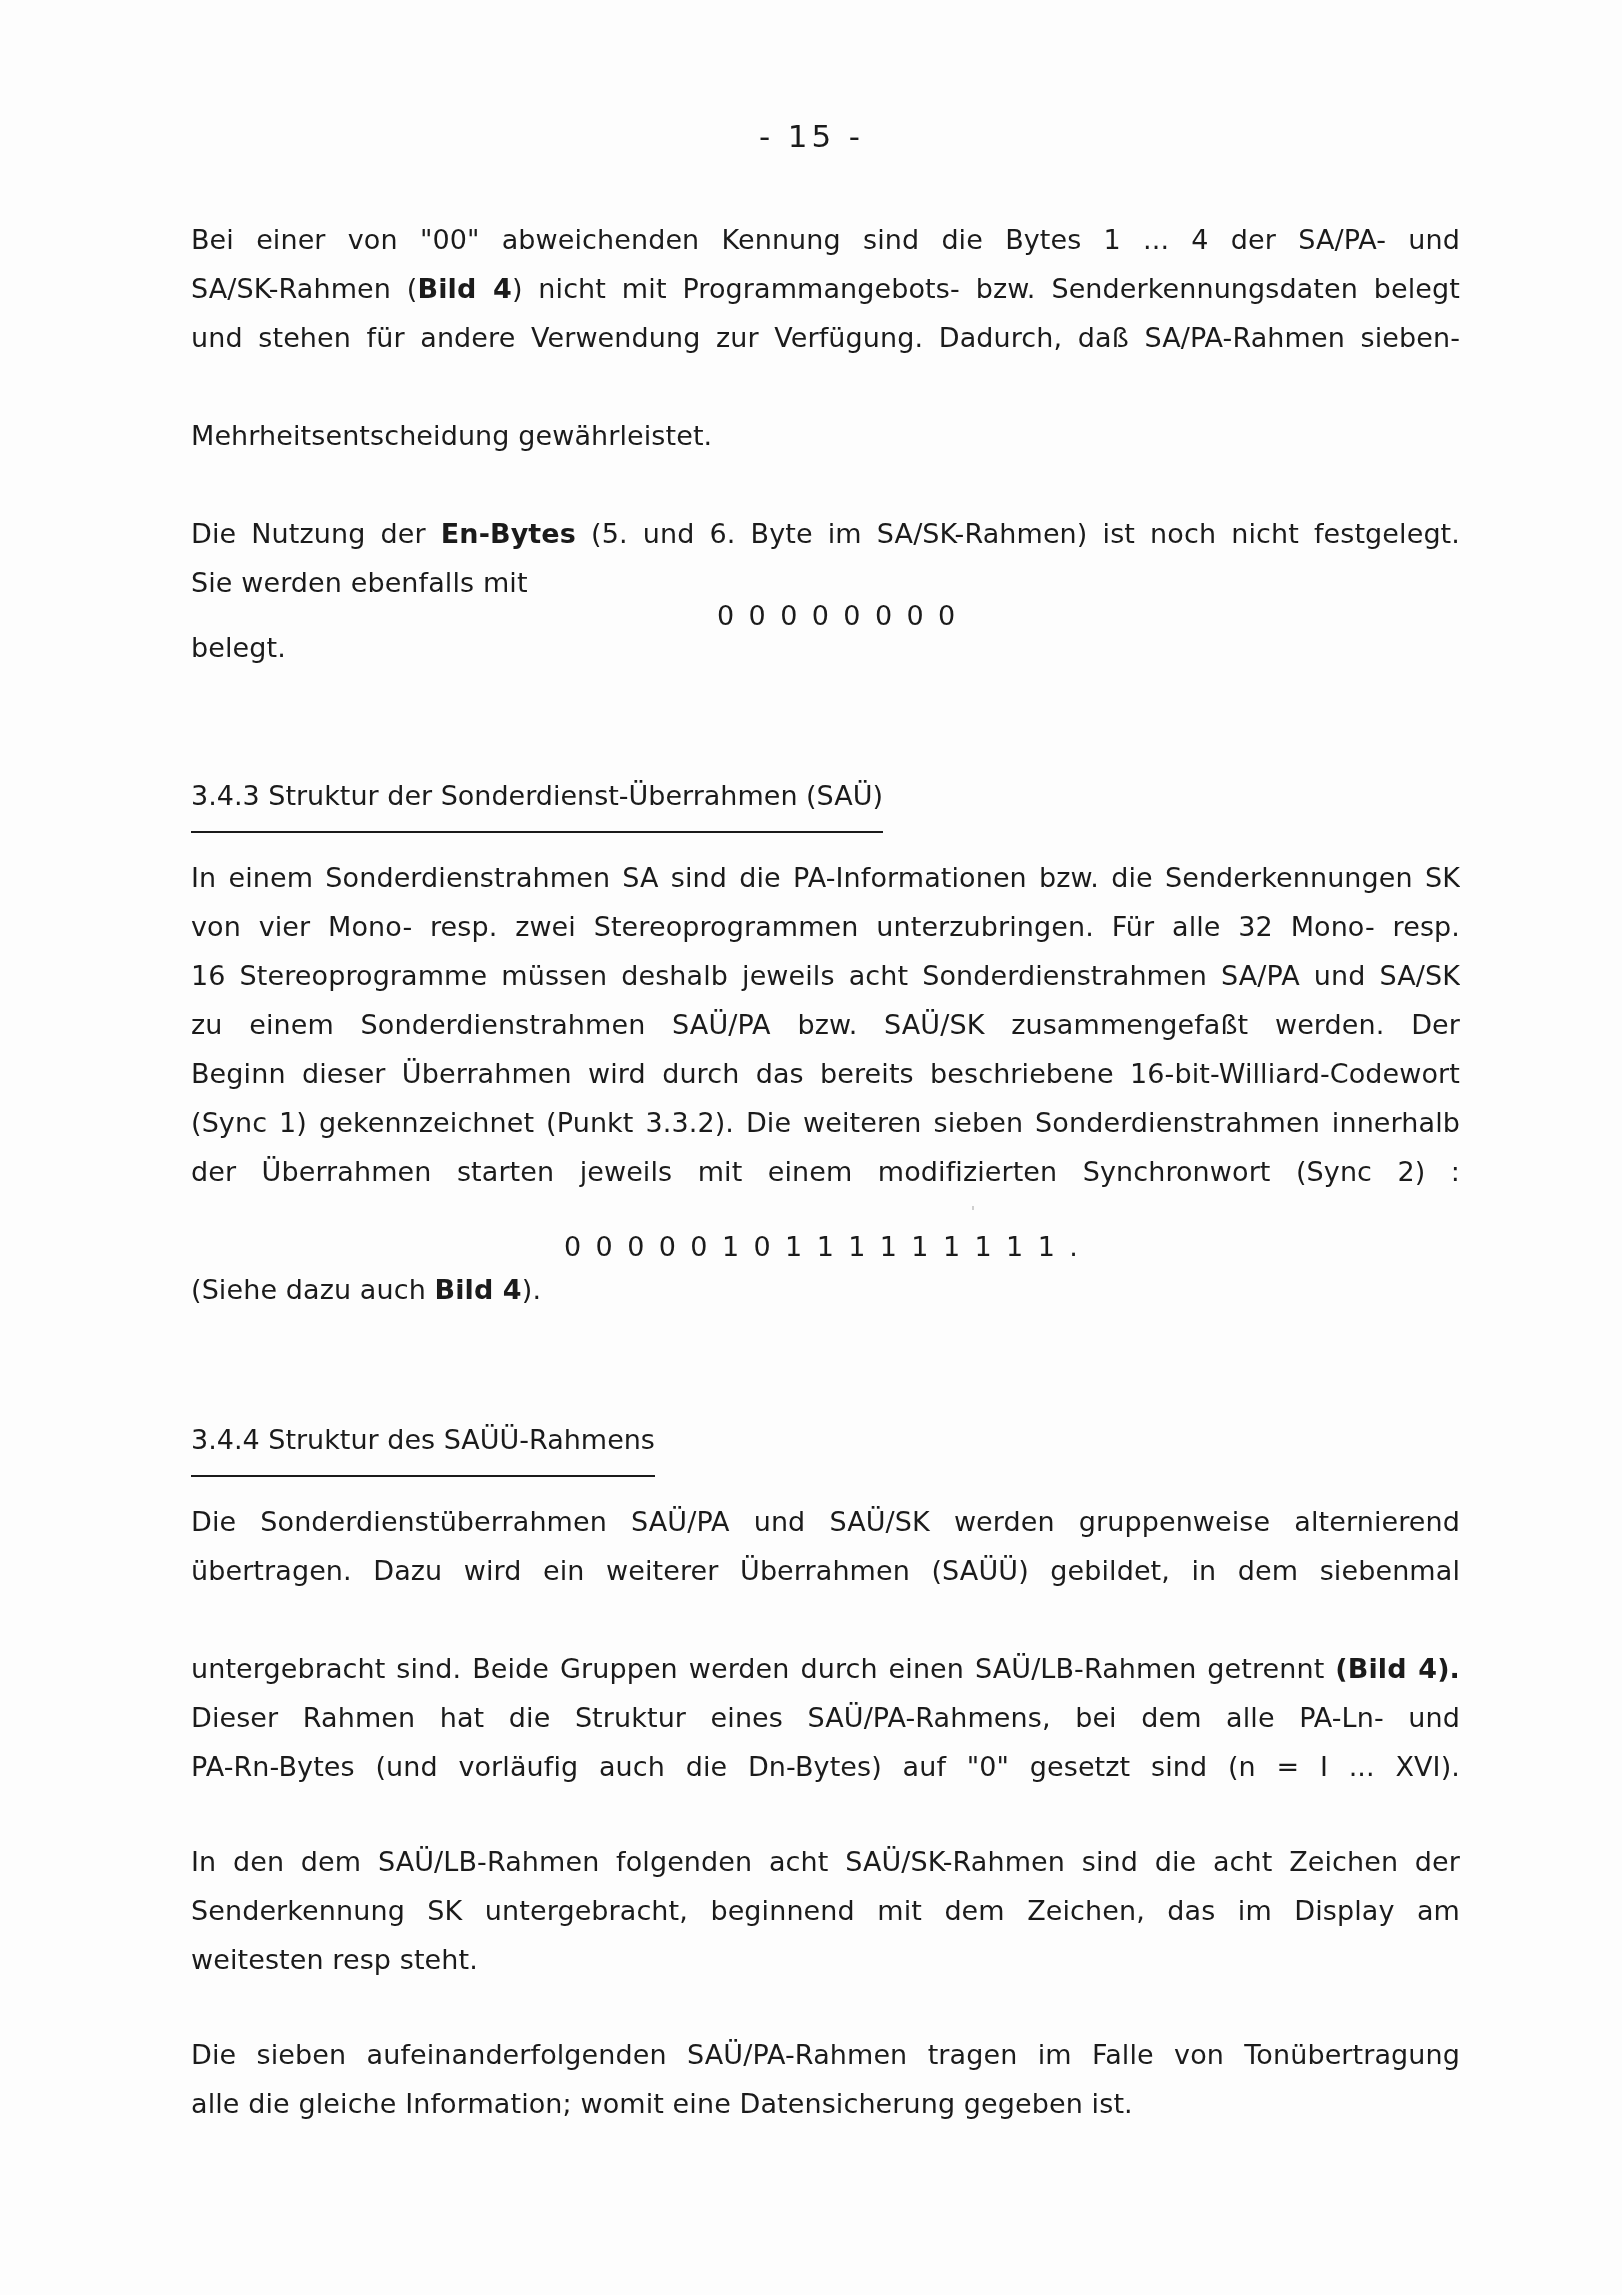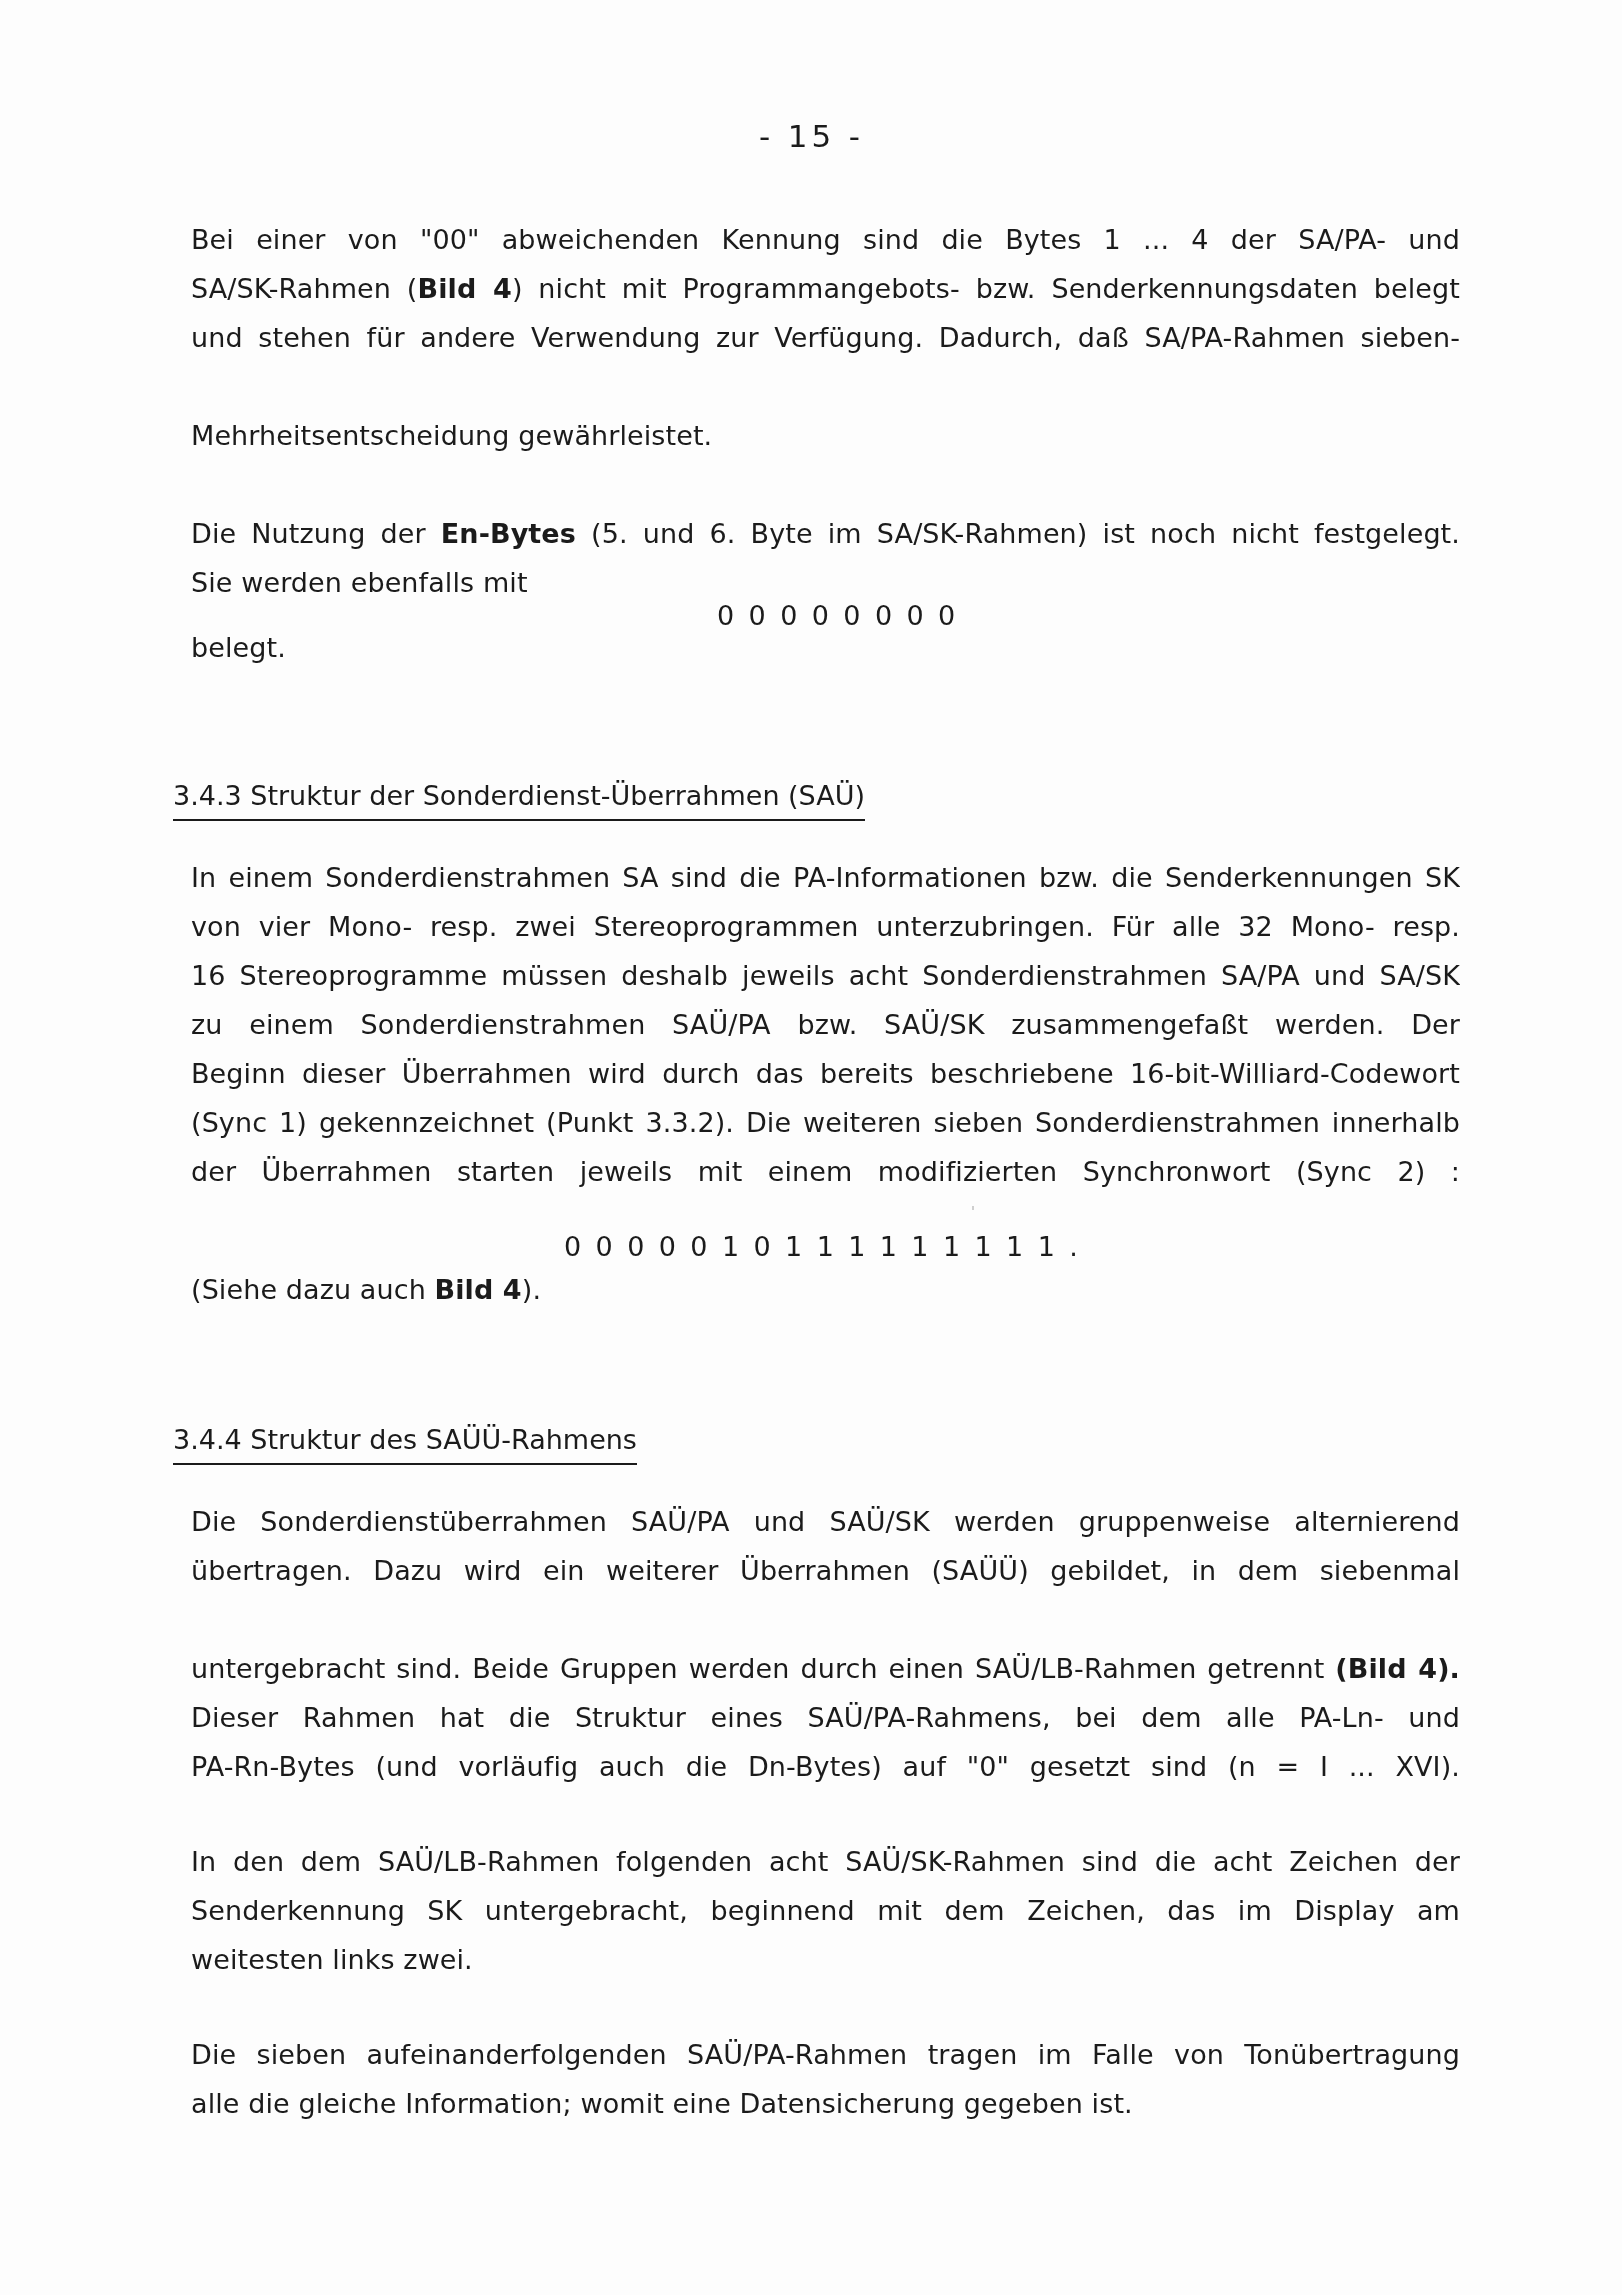--- a/index.html
+++ b/index.html
@@ -26,24 +26,24 @@
     height: 37px;
     overflow: hidden;
   }
   .bold { font-weight: bold; }
   .pagenum {
     position: absolute; top: 118px; left: 0; width: 1623px;
     text-align: center; font-size: 31px; line-height: 37px;
     letter-spacing: 3.9px;
   }
   .heading {
-    position: absolute; left: 173px; font-size: 27px; line-height: 37px;
+    position: absolute; left: 191px; font-size: 27px; line-height: 37px;
     white-space: nowrap;
     border-bottom: 2px solid #1b1b1b;
-    padding-bottom: 5px;
+    padding-bottom: 17px;
   }
   .bits {
     position: absolute; font-size: 27px; line-height: 37px;
     letter-spacing: 14.4px; white-space: nowrap;
   }
   .scanspeck { position: absolute; width: 2px; height: 3.9px; background: #cfcfcf; }
 </style>
 </head>
 <body>
 
@@ -78,20 +78,20 @@
   <div class="heading" style="top:1421px">3.4.4 Struktur des SAÜÜ-Rahmens</div>
 
   <div class="line justify" style="top:1503px">Die Sonderdienstüberrahmen SAÜ/PA und SAÜ/SK werden gruppenweise alternierend</div>
   <div class="line justify" style="top:1552px">übertragen. Dazu wird ein weiterer Überrahmen (SAÜÜ) gebildet, in dem siebenmal</div>
   <div class="line justify" style="top:1650px"><span>untergebracht sind. Beide Gruppen werden durch einen SAÜ/LB-Rahmen getrennt </span><span class="bold">(Bild 4).</span></div>
   <div class="line justify" style="top:1699px">Dieser Rahmen hat die Struktur eines SAÜ/PA-Rahmens, bei dem alle PA-Ln- und</div>
   <div class="line justify" style="top:1748px">PA-Rn-Bytes (und vorläufig auch die Dn-Bytes) auf "0" gesetzt sind (n = I ... XVI).</div>
 
   <div class="line justify" style="top:1843px">In den dem SAÜ/LB-Rahmen folgenden acht SAÜ/SK-Rahmen sind die acht Zeichen der</div>
   <div class="line justify" style="top:1892px">Senderkennung SK untergebracht, beginnend mit dem Zeichen, das im Display am</div>
-  <div class="line" style="top:1941px">weitesten links zwei.</div>
+  <div class="line" style="top:1941px">weitesten resp steht.</div>
 
   <div class="line justify" style="top:2036px">Die sieben aufeinanderfolgenden SAÜ/PA-Rahmen tragen im Falle von Tonübertragung</div>
   <div class="line" style="top:2085px">alle die gleiche Information; womit eine Datensicherung gegeben ist.</div>
 
   <div class="scanspeck" style="left:972px; top:1206px"></div>
 </div>
 
 
 </body></html>

